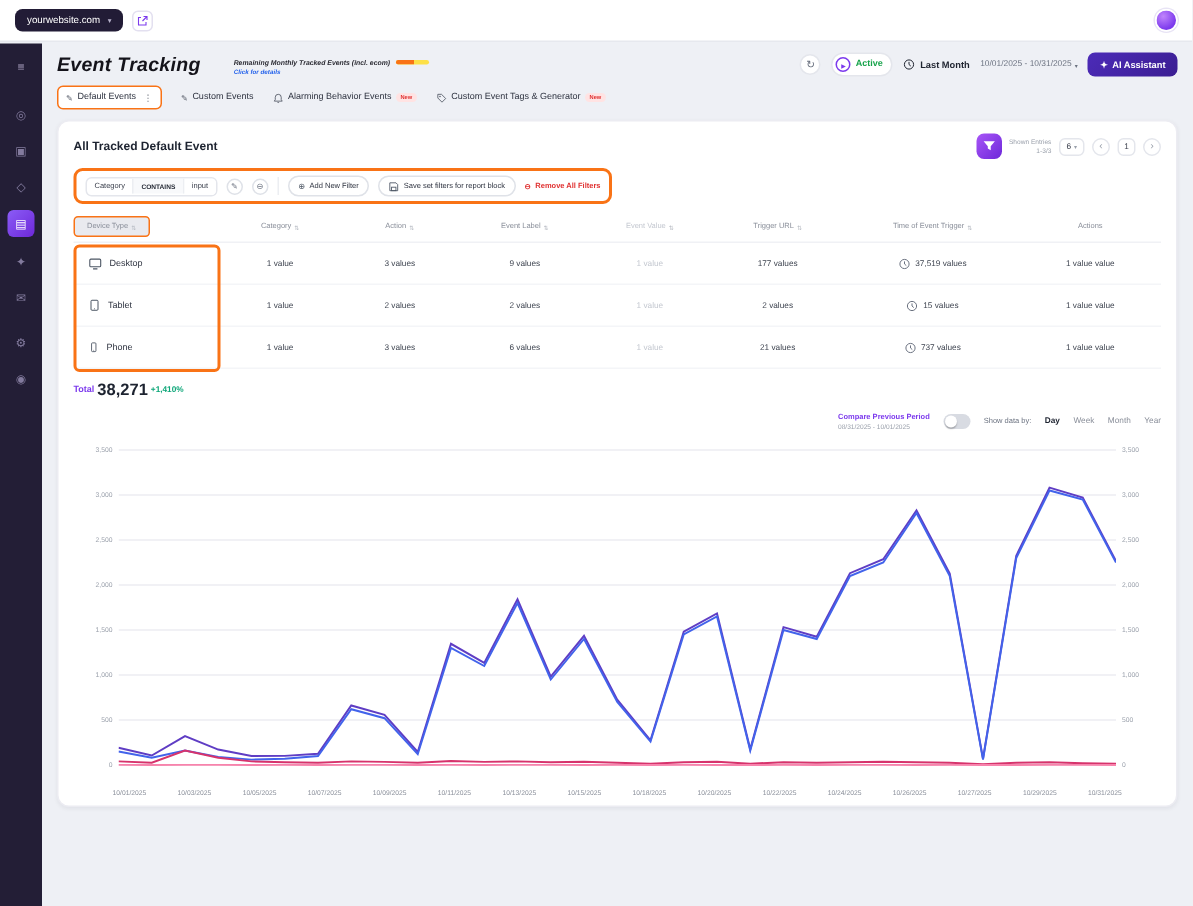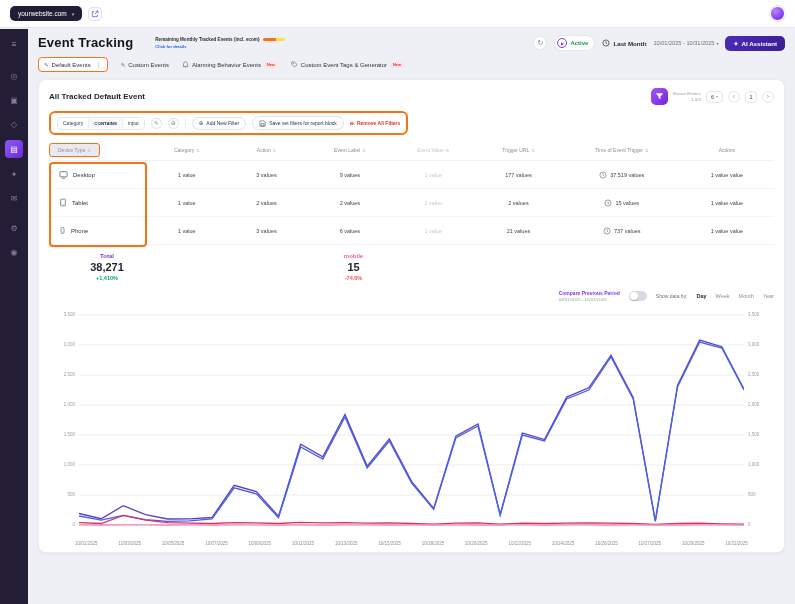--- a/index.html
+++ b/index.html
@@ -17,21 +17,21 @@
   
   .sidebar { position:absolute; left:0; top:29px; bottom:0; width:28px; background:#231e36; display:flex; flex-direction:column; align-items:center; padding-top:7px; gap:8px; z-index:5; }
   .sb-icon { width:16px; height:16px; display:flex; align-items:center; justify-content:center; color:#837b9e; font-size:8px; border-radius:4px; cursor:pointer; }
   .sb-icon:first-child { margin-bottom:8px; color:#a59dbd; }
   .sb-icon:nth-child(8) { margin-top:6px; }
   .sb-icon.active { background:linear-gradient(135deg,#8b5cf6,#6d28d9); color:#fff; width:18px; height:18px; }
 
   
   .content { margin-left:28px; padding:7px 10px 0 10px; }
   .page-head { display:flex; align-items:flex-start; justify-content:space-between; }
-  .ph-left { display:flex; align-items:flex-start; gap:22px; }
+  .ph-left { display:flex; align-items:flex-end; gap:22px;font-style:italic; }
   .page-title { font-size:13px; font-weight:bold; color:#14131a; letter-spacing:.2px; }
   .quota { margin-top:2px; }
   .quota-row { display:flex; align-items:center; gap:4px; }
   .quota-title { font-size:4.6px; font-weight:bold; color:#2b2b33; }
   .quota-bar { width:22px; height:3px; border-radius:2px; background:#fde047; overflow:hidden; }
   .quota-bar i { display:block; height:100%; width:55%; background:#f97316; }
   .quota-link { font-size:4.2px; color:#2563eb; font-weight:bold; margin-top:1.5px; cursor:pointer; }
   .ph-right { display:flex; align-items:center; gap:7px; }
   .refresh-btn { width:14px; height:14px; border-radius:50%; background:#fff; border:1px solid #e4e6ec; color:#6b7280; font-size:7px; display:flex; align-items:center; justify-content:center; cursor:pointer; }
   .active-pill { display:flex; align-items:center; gap:3px; background:#fff; border:1px solid #e4e6ec; border-radius:9px; padding:2px 6px 2px 2px; }
@@ -83,21 +83,21 @@
   .th:first-child { justify-content:flex-start; }
   .th-device { border:1.5px solid #f97316; background:#e9eaef; border-radius:3px; padding:3px 8px; display:flex; align-items:center; gap:2px; }
   .th.disabled, .td.disabled { color:#c4c8d0; }
   .tbody-row { height:28px; border-bottom:1px solid #f4f5f8; cursor:pointer; }
   .td { font-size:5.5px; color:#3e4450; display:flex; align-items:center; justify-content:center; gap:3px; }
   .td:first-child { justify-content:flex-start; padding-left:10px; gap:5px; font-size:6px; color:#2e3340; }
   .anno-rows { position:absolute; left:0; top:22px; width:98px; height:85px; border:2px solid #f97316; border-radius:4px; pointer-events:none; }
 
   
   .stats { display:grid; grid-template-columns:16% 52% 18% 14%; margin-top:8px; }
-  .stat { display:flex; flex-direction:column; align-items:center; gap:2px; }
+  .stat { display:flex; flex-direction:row; align-items:center; gap:2px; }
   .stat-label { font-size:6px; font-weight:bold; }
   .stat-value { font-size:11px; font-weight:bold; color:#1d2330; }
   .stat-change { font-size:5.5px; font-weight:bold; }
 
   
   .chart-controls { display:flex; align-items:center; justify-content:flex-end; gap:9px; margin-top:9px; }
   .compare { text-align:left; line-height:1.35; }
   .compare-label { font-size:5px; font-weight:bold; color:#7c3aed; }
   .compare-range { font-size:4.4px; color:#9aa0ab; }
   .toggle { width:18px; height:10px; border-radius:5px; background:#d8dbe2; position:relative; cursor:pointer; }
@@ -375,25 +375,20 @@
 
         <div class="anno-rows"></div>
       </div>
 
       
       <div class="stats">
         <div class="stat">
           <span class="stat-label" style="color: rgb(124, 58, 237);">Total</span>
           <span class="stat-value">38,271</span>
           <span class="stat-change" style="color: rgb(12, 166, 120);">+1,410%</span>
-        </div>
-        <div class="stat">
-          <span class="stat-label" style="color: rgb(240, 101, 149);">mobile</span>
-          <span class="stat-value">15</span>
-          <span class="stat-change" style="color: rgb(250, 82, 82);">-74.6%</span>
         </div>
       </div>
 
       
       <div class="chart-controls">
         <div class="compare">
           <div class="compare-label">Compare Previous Period</div>
           <div class="compare-range">08/31/2025 - 10/01/2025</div>
         </div>
         <div class="toggle"></div>

